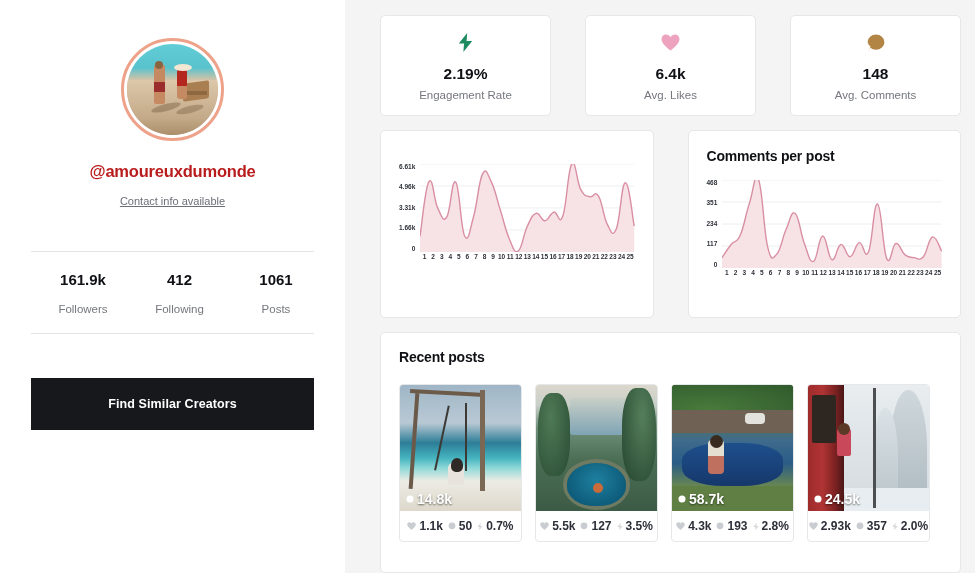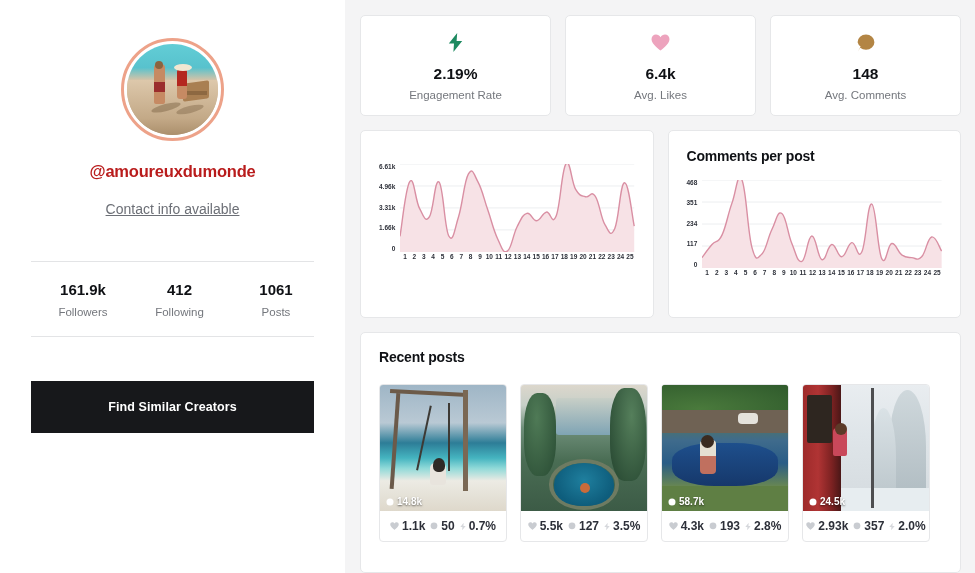--- a/index.html
+++ b/index.html
@@ -41,48 +41,48 @@
     background:#a97f52; transform: skewY(-8deg); border-radius:2px; }
   .av-bench2 { position:absolute; left:64%; top:52%; width:22px; height:4px; background:#8d6841; }
   .av-shadow1 { position:absolute; left:26%; top:66%; width:30px; height:7px; background:rgba(120,95,65,.45); border-radius:50%; transform:rotate(-14deg); }
   .av-shadow2 { position:absolute; left:54%; top:68%; width:28px; height:7px; background:rgba(120,95,65,.4); border-radius:50%; transform:rotate(-14deg); }
 
   .handle {
     margin-top: 21px; font-size: 16.5px; font-weight: 700; color: #b91c1c;
     letter-spacing: -.2px;
   }
   .contact-link {
-    margin-top: 20px; font-size: 14px; color: #6c6f76;
+    margin-top: 14px; font-size: 11px; color: #6c6f76;
     text-decoration: underline; cursor: pointer;
   }
   .divider { width: 283px; height: 1px; background: #e3e4e6; }
   .div-top { margin-top: 44px; }
   .div-bot { margin-top: 0px; }
   .stats-row {
     width: 283px; display: flex; justify-content: space-between;
     padding: 19px 8px 18px 22px;
   }
   .stat-col { text-align: center; min-width: 60px; }
   .stat-num { font-size: 15px; font-weight: 700; color: #0f1115; }
-  .stat-lbl { font-size: 11.5px; color: #74777d; margin-top: 8px; }
+  .stat-lbl { font-size: 11.5px; color: #74777d; margin-top: 15px; }
   .find-btn {
     margin-top: 44px; width: 283px; height: 52px;
     background: #17181b; color: #ffffff; border: none;
     font-size: 12.5px; font-weight: 700; font-family: "Liberation Sans", sans-serif;
     cursor: pointer; letter-spacing: .1px;
   }
 
   
   .right-panel {
     flex: 1; padding: 15px 14px 0 15px;
     display: flex; flex-direction: column; gap: 14px;
     overflow: hidden;
   }
   .card {
-    background: #ffffff; border: 1px solid #e6e7e9; border-radius: 5px;
+    background: #ffffff; border: 1px solid #e6e7e9; border-radius: 5px; margin-left: 20px;
   }
   .metrics-row { display: flex; gap: 14px; }
   .metric-card {
     flex: 1; height: 101px; display: flex; flex-direction: column;
     align-items: center; justify-content: center; gap: 2px;
   }
   .metric-icon { height: 24px; display: flex; align-items: center; justify-content: center; }
   .metric-val { font-size: 15.5px; font-weight: 700; color: #0f1115; margin-top: 8px; }
   .metric-lbl { font-size: 11.5px; color: #74777d; margin-top: 4px; }
 
@@ -106,21 +106,21 @@
   .posts-card { padding: 16px 30px 14px 18px; flex: 1; }
   .posts-title { font-size: 14px; font-weight: 700; color: #0f1115; letter-spacing: -.2px; }
   .posts-grid { display: flex; gap: 13px; margin-top: 19px; }
   .post-tile {
     flex: 1; border: 1px solid #e6e7e9; border-radius: 4px; overflow: hidden;
     background: #fff; cursor: pointer;
   }
   .post-thumb { width: 100%; height: 126px; position: relative; overflow: hidden; }
   .view-badge {
     position: absolute; left: 6px; bottom: 4px; display: flex; align-items: center; gap: 3px;
-    color: #ffffff; font-size: 10px; font-weight: 700;
+    color: #ffffff; font-size: 14px; font-weight: 700;
     text-shadow: 0 1px 2px rgba(0,0,0,.55);
   }
   .post-stats {
     display: flex; align-items: center; justify-content: center; gap: 5px;
     height: 30px; font-size: 12px; font-weight: 700; color: #2d3039;
   }
   .ps-item { display: flex; align-items: center; gap: 3px; }
   .ps-ico { display: inline-flex; }
 
   

